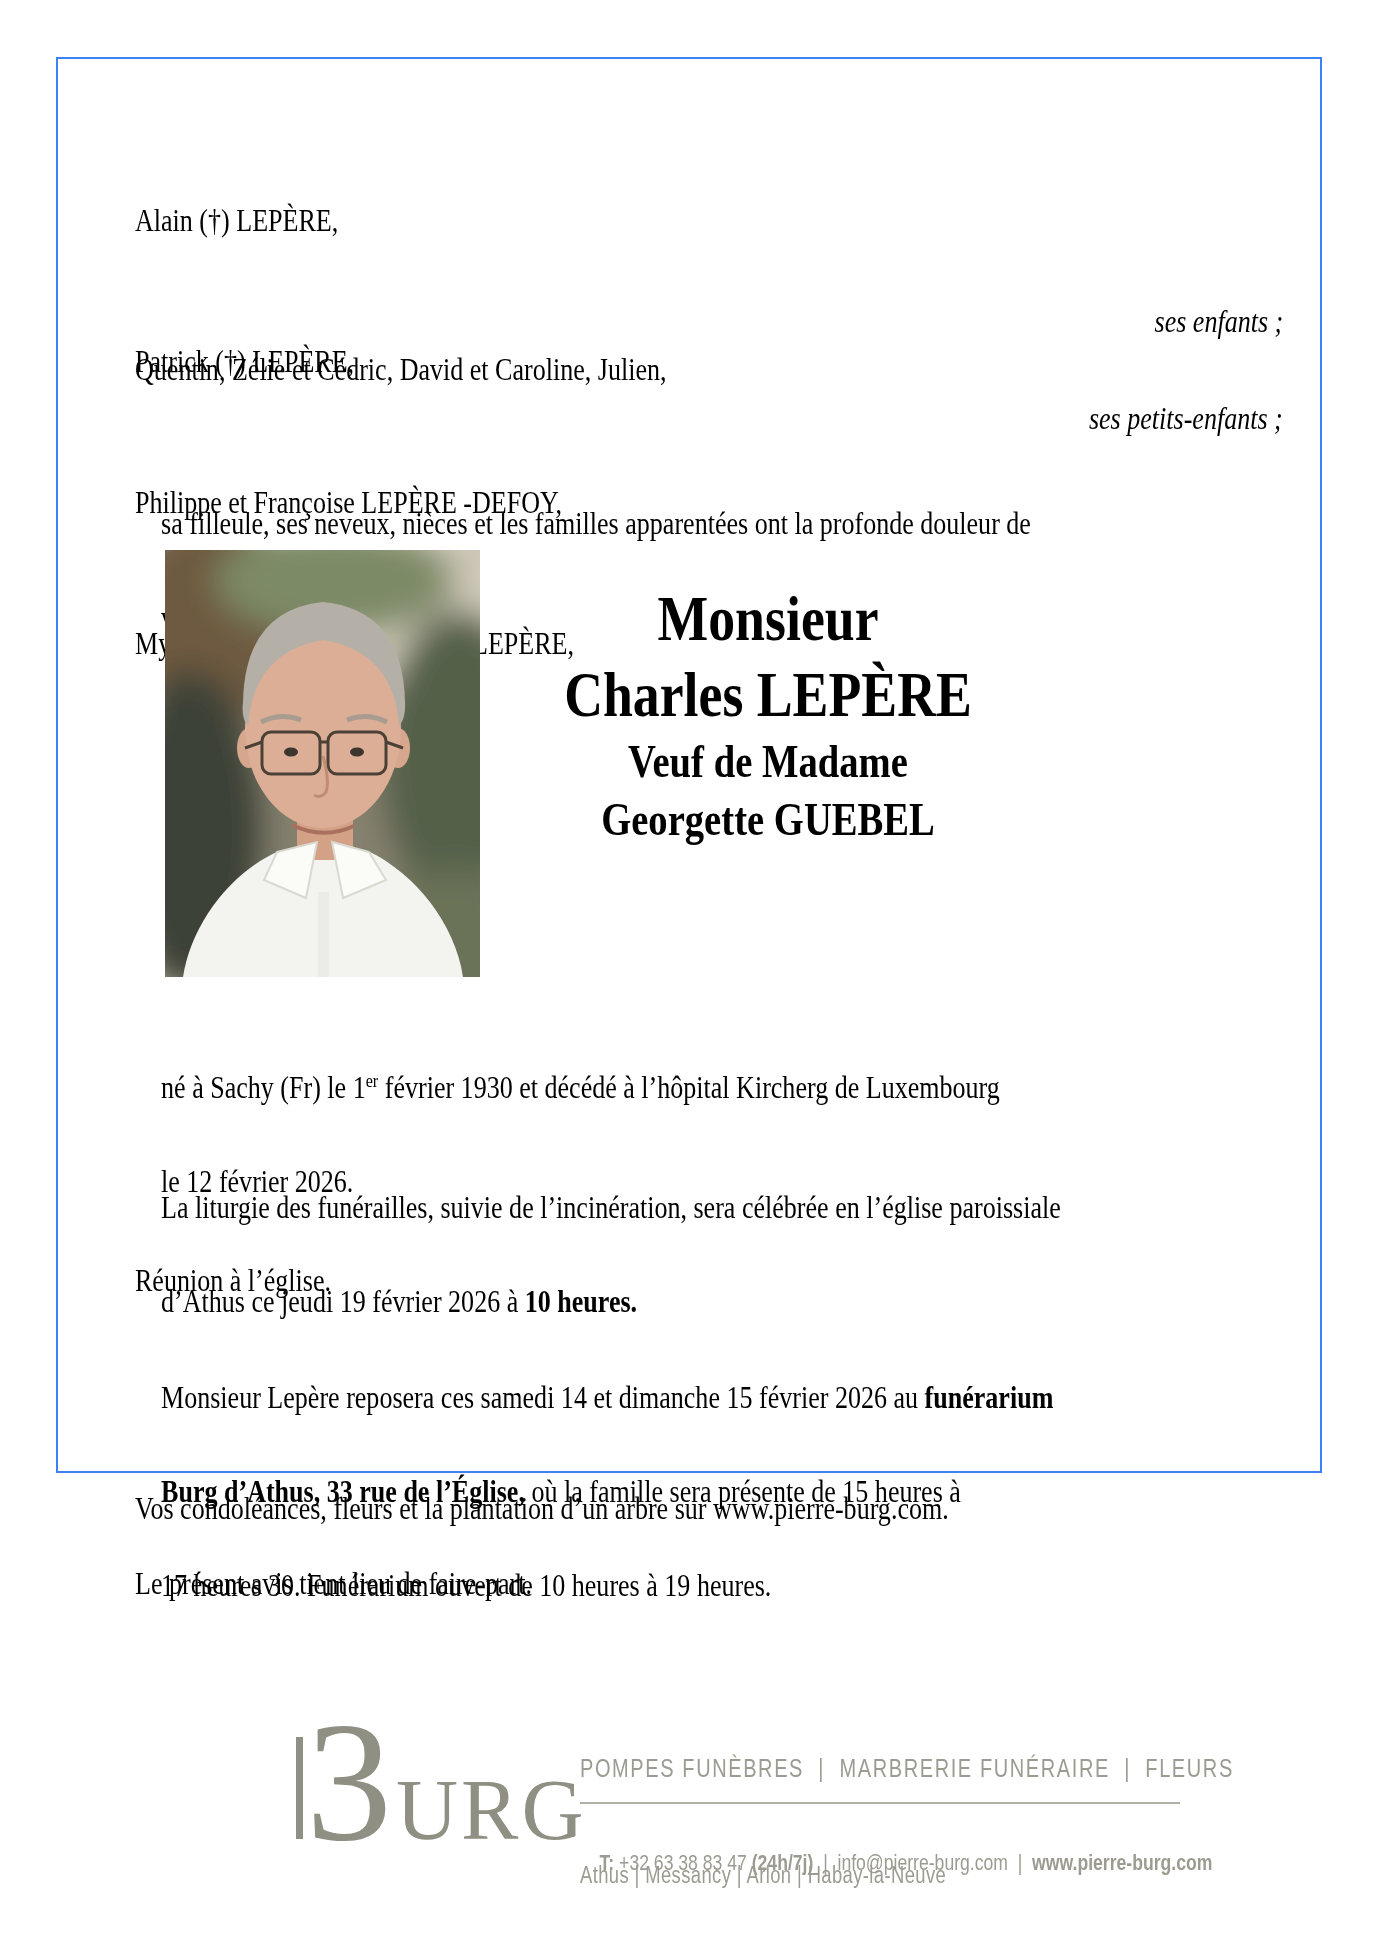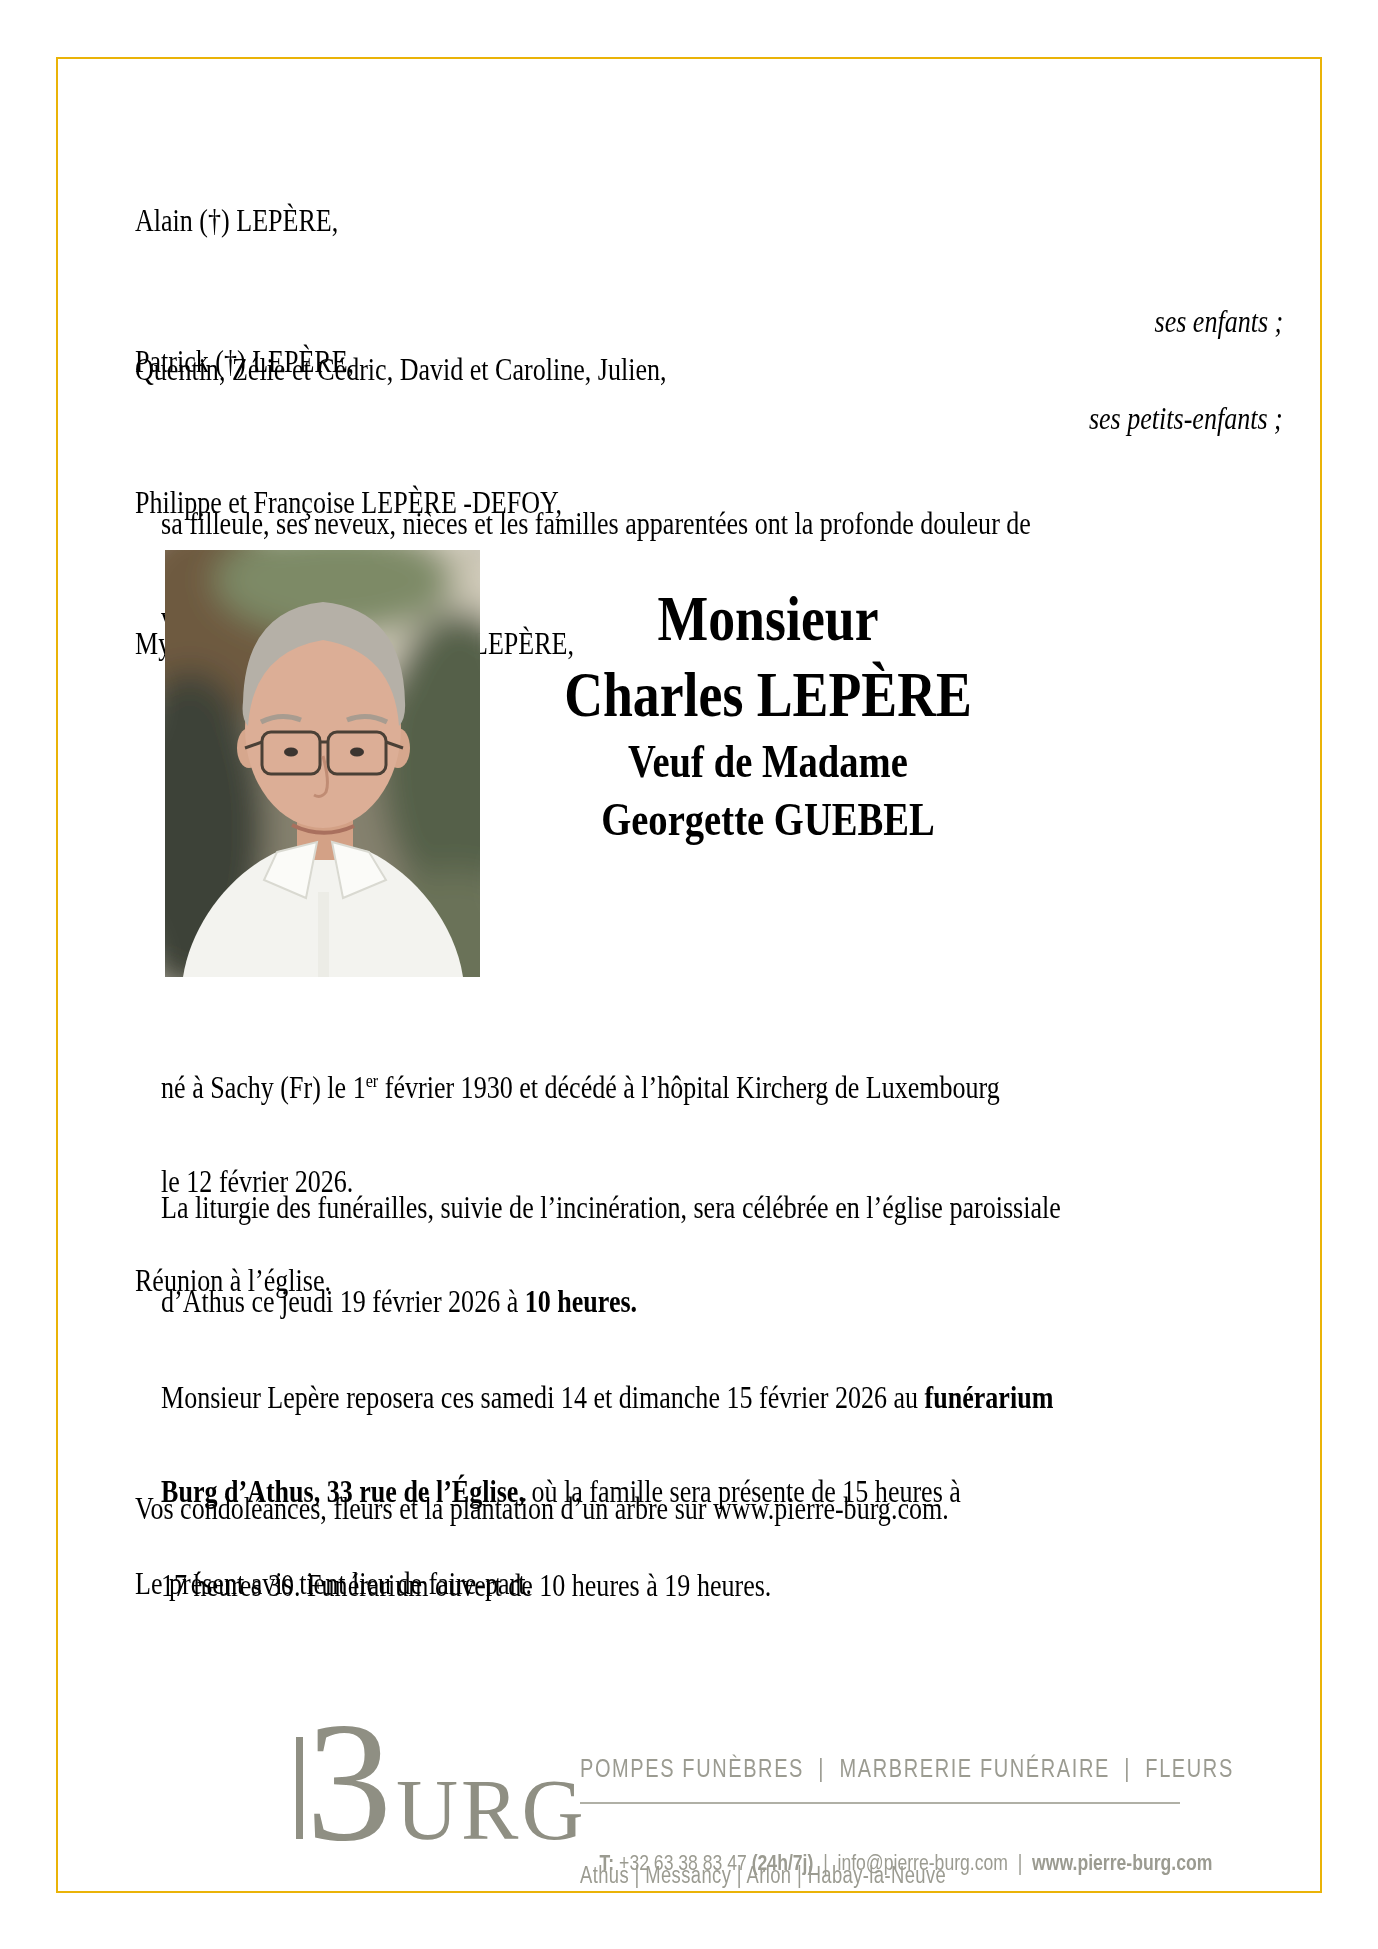--- a/index.html
+++ b/index.html
@@ -1,17 +1,17 @@
 <!DOCTYPE html>
 <html><head>
 <meta charset="utf-8">
 <style>
   html,body{margin:0;padding:0;background:#ffffff;}
   body{width:1378px;height:1949px;position:relative;font-family:"Liberation Serif",serif;color:#000;}
-  .sheet{position:absolute;left:56px;top:57px;width:1266px;height:1836px;border:2px solid #eab308;box-sizing:border-box;background:#fff;}
+  .sheet{position:absolute;left:56px;top:57px;width:1266px;height:1416px;border:2px solid #3b82f6;box-sizing:border-box;background:#fff;}
   .abs{position:absolute;}
   .body-text{font-size:31px;line-height:47px;transform:scaleX(0.84);transform-origin:0 0;white-space:pre-wrap;}
   .right-italic{font-style:italic;font-size:31px;line-height:40px;text-align:right;transform:scaleX(0.84);transform-origin:100% 0;white-space:pre-wrap;}
   .right-anchor{position:absolute;right:37px;}
   .title-block{text-align:center;transform:scaleX(0.84);transform-origin:50% 0;font-weight:bold;}
   .title-big{font-size:64px;line-height:76px;font-weight:bold;}
   .title-small{font-size:46px;line-height:58px;font-weight:bold;}
   b{font-weight:bold;}
   sup{font-size:0.62em;vertical-align:super;line-height:0;}
   

